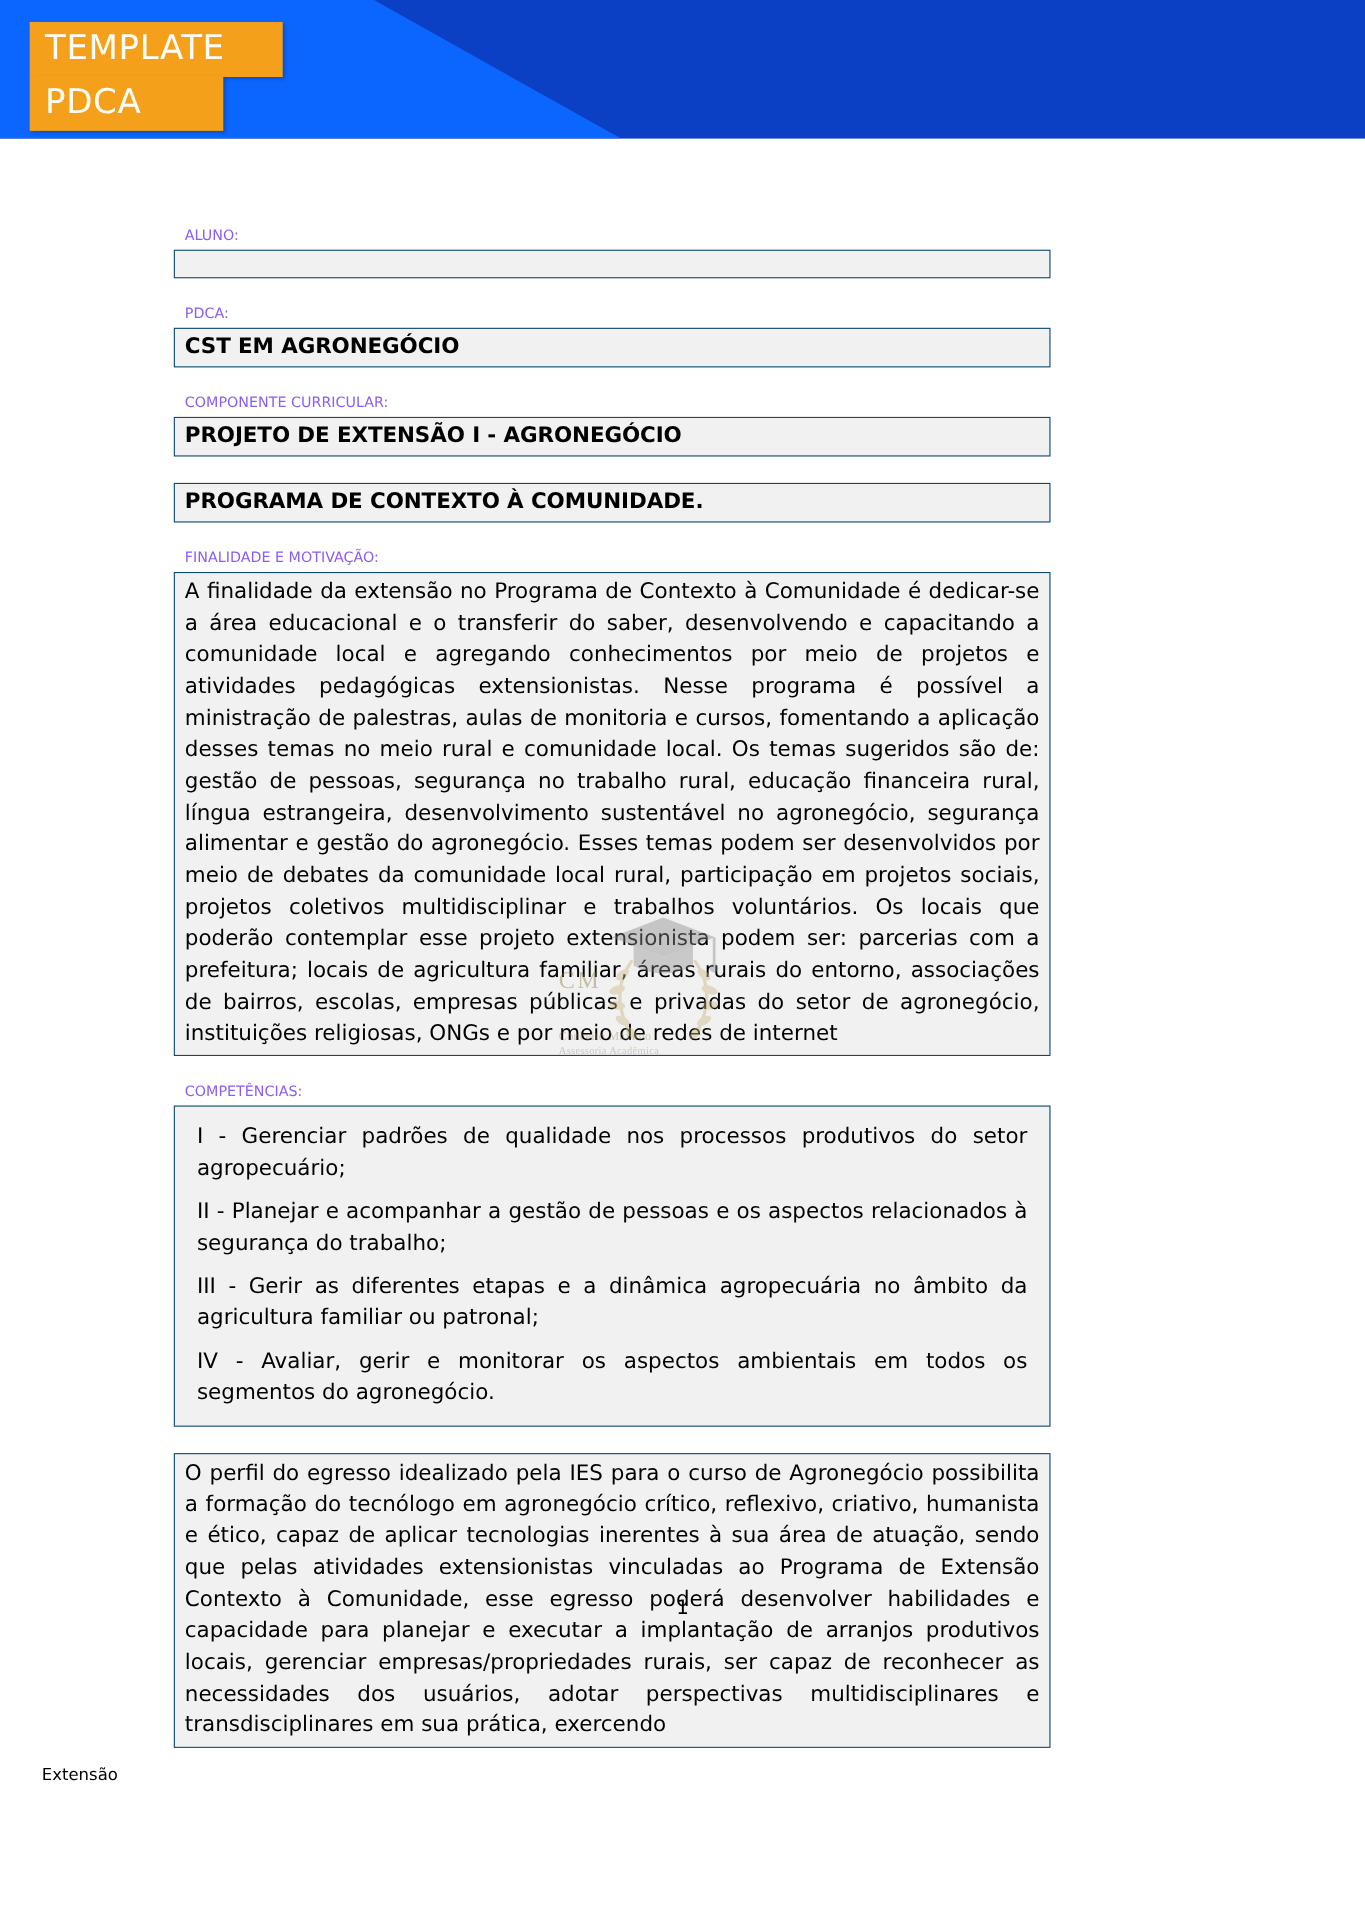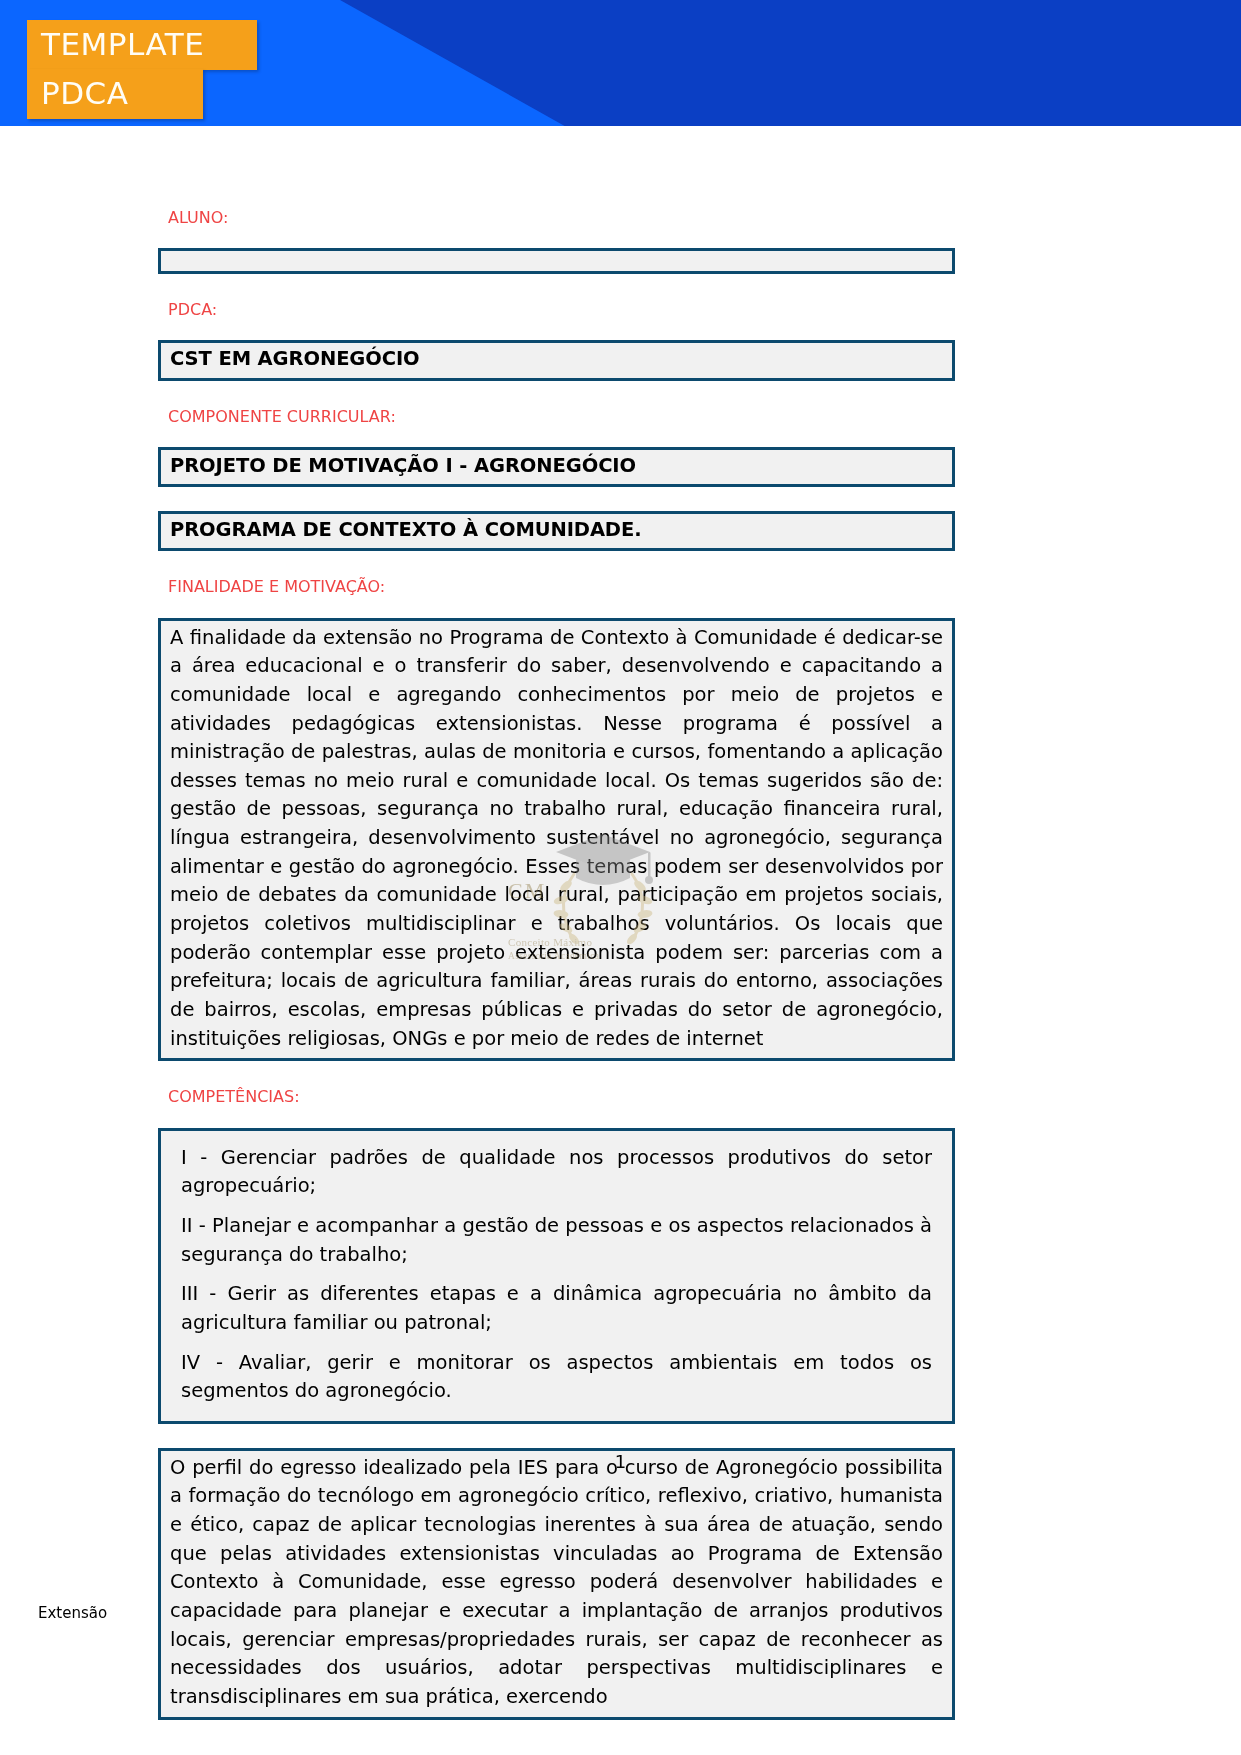--- a/index.html
+++ b/index.html
@@ -64,30 +64,30 @@
   }
   .content {
     position: absolute;
     left: 158px;
     top: 80px;
     width: 797px;
   }
 
   .field { margin-bottom: 7px; }
   .field-label {
-    color: #ef4444;
-    font-family: "DejaVu Sans", sans-serif;
-    font-size: 16px;
+    color: #8b5cf6;
+    font-family: "DejaVu Sans", sans-serif;
+    font-size: 13px;
     line-height: 1.45;
     padding-left: 10px;
-    padding-bottom: 19px;
+    padding-bottom: 2px;
     white-space: nowrap;
   }
   .field-box {
-    border: 3px solid #0c4a6e;
+    border: 1px solid #0c4a6e;
     background: #f1f1f1;
     box-sizing: border-box;
     padding: 2px 9px 4px 9px;
     min-height: 28px;
     font-family: "DejaVu Sans", sans-serif;
     font-size: 19.5px;
     line-height: 1.45;
     color: #000000;
   }
   .field-box.empty { min-height: 26px; padding-top: 4px; }
@@ -215,21 +215,21 @@
 
     <div class="field">
       <div class="field-label">PDCA:</div>
       <div class="field-box value">CST EM AGRONEGÓCIO</div>
     </div>
 
     <div class="gap"></div>
 
     <div class="field">
       <div class="field-label">COMPONENTE CURRICULAR:</div>
-      <div class="field-box value">PROJETO DE MOTIVAÇÃO I - AGRONEGÓCIO</div>
+      <div class="field-box value">PROJETO DE EXTENSÃO I - AGRONEGÓCIO</div>
     </div>
 
     <div class="gap"></div>
 
     <div class="field">
       <div class="field-box value">PROGRAMA DE CONTEXTO À COMUNIDADE.</div>
     </div>
 
     <div class="gap"></div>
 

